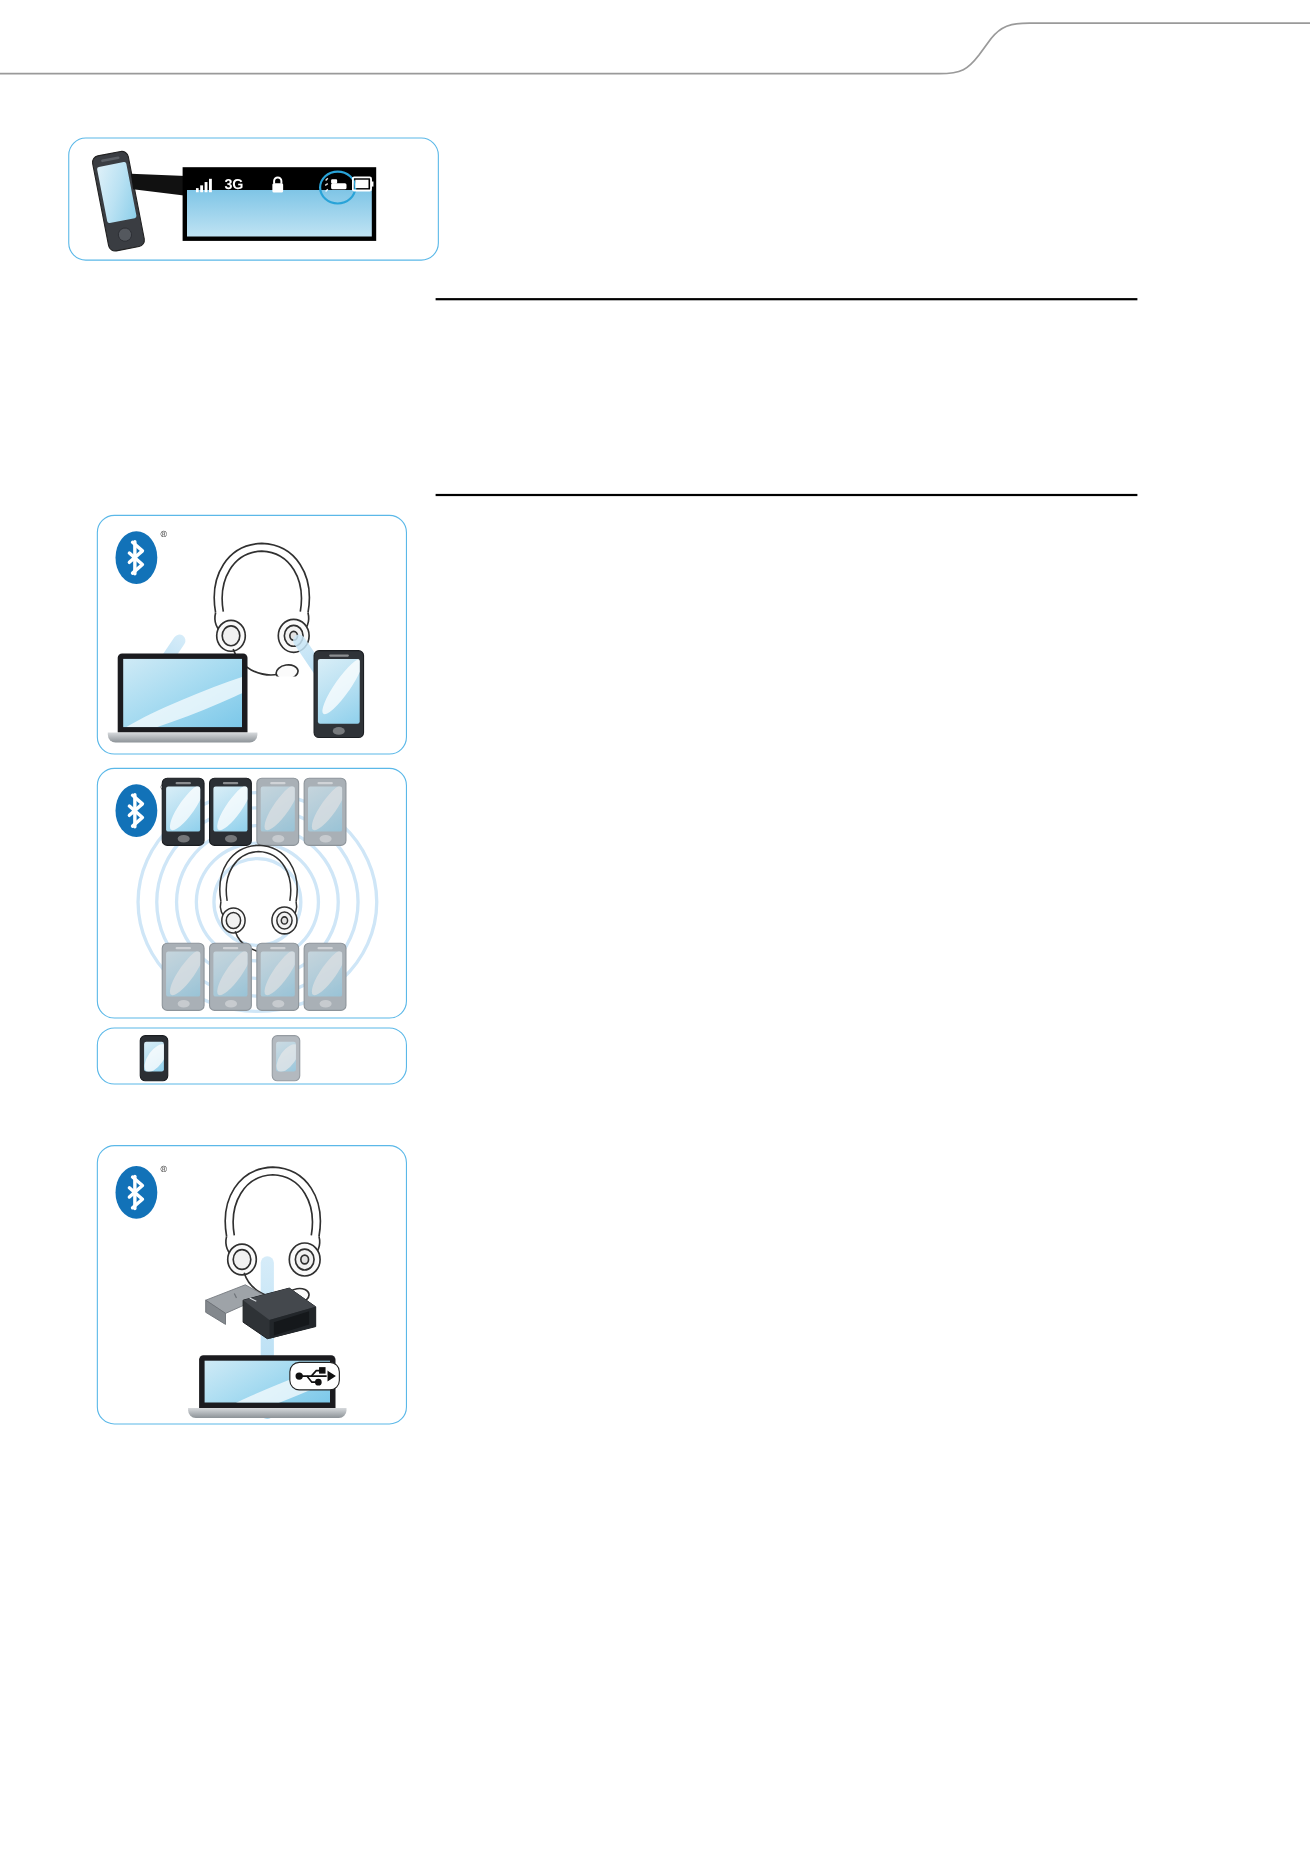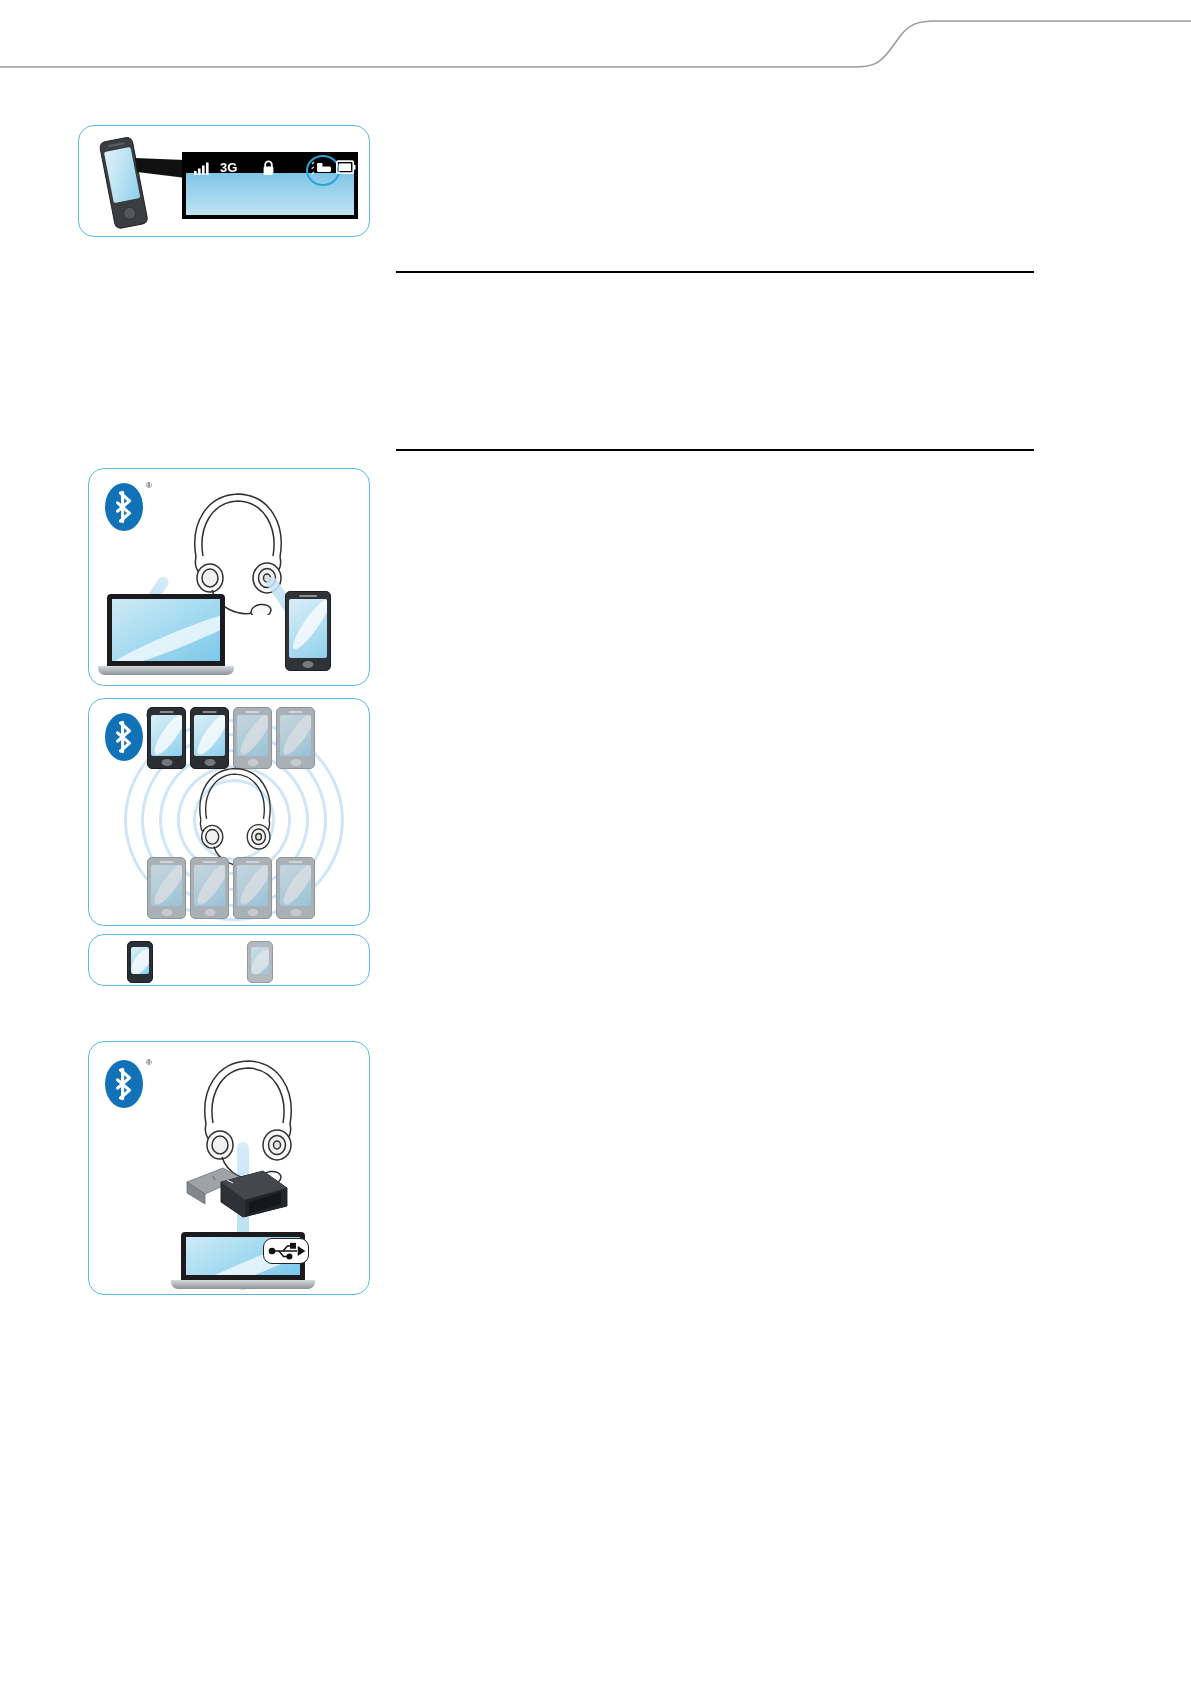--- a/index.html
+++ b/index.html
@@ -56,21 +56,21 @@
 
 <div class="header-rule">
   <svg width="1191" height="80" viewBox="0 0 1191 80" xmlns="http://www.w3.org/2000/svg">
     <path d="M0,67 L854,67 C874,67 880,63 890,50 L901,35 C910,24 918,21 936,21 L1191,21" fill="none" stroke="#9a9a9a" stroke-width="1.6"></path>
   </svg>
 </div>
 
 <div class="content-rule" style="left:396px;top:271px;width:638px;"></div>
 <div class="content-rule" style="left:396px;top:449px;width:638px;"></div>
 
-<div class="panel" style="left:78px;top:125px;width:292px;height:112px;">
+<div class="panel" style="left:62px;top:125px;width:337px;height:112px;">
 
   <div class="tri-phone" style="left:14px;top:9px;width:60px;height:95px;">
     <svg width="60" height="95" viewBox="0 0 60 95">
       <g transform="rotate(-11 30 47)">
         <rect x="14" y="4" width="33" height="88" rx="6" fill="#3a3d42" stroke="#222" stroke-width="1"></rect>
         <rect x="17" y="14" width="27" height="52" rx="2" fill="url(#pg1)"></rect>
         <circle cx="30.5" cy="79" r="6" fill="#54585e" stroke="#2b2e33" stroke-width="0.8"></circle>
         <rect x="22" y="8" width="17" height="2.4" rx="1.2" fill="#5a5e64"></rect>
       </g>
       <defs>

